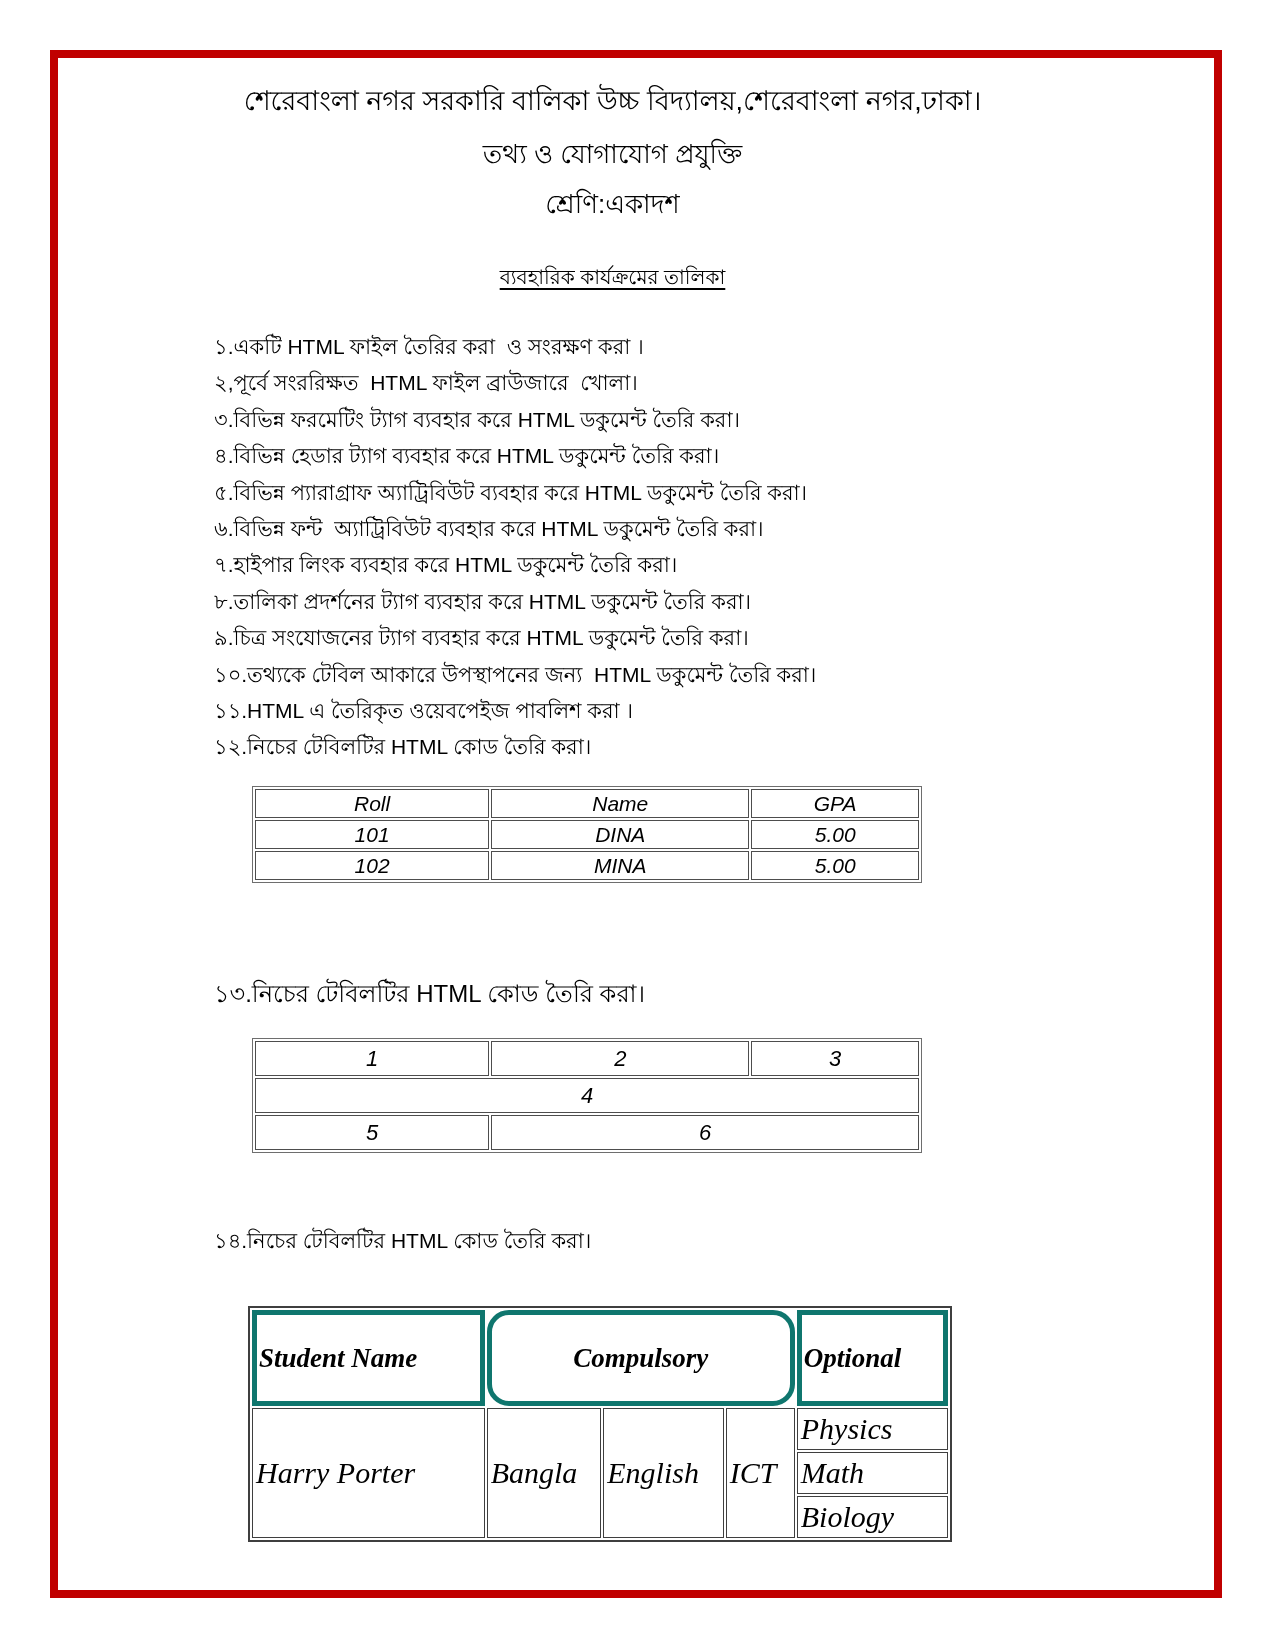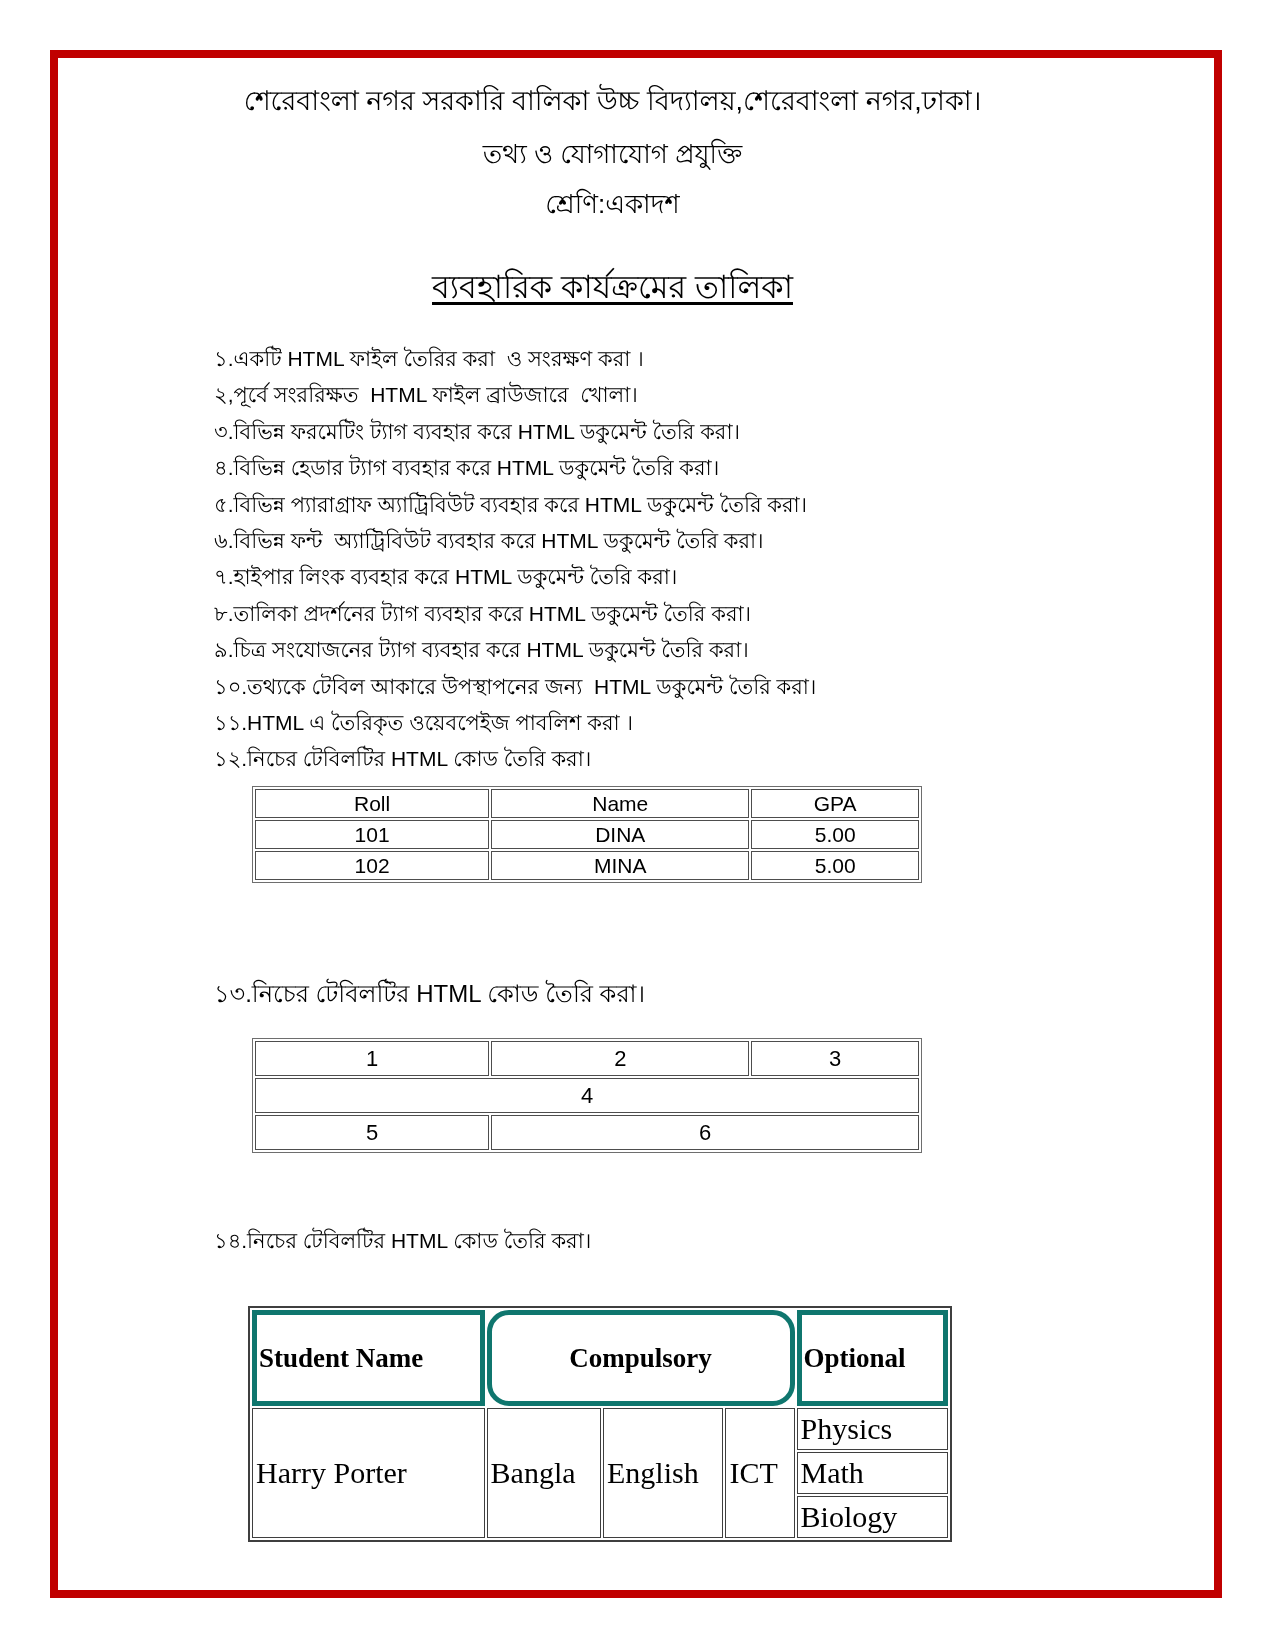--- a/index.html
+++ b/index.html
@@ -10,28 +10,28 @@
   .frame{
     position:absolute;left:50px;top:50px;width:1172px;height:1548px;
     box-sizing:border-box;border:8px solid #c00000;background:transparent;
   }
   .title-line{position:absolute;left:60px;right:110px;text-align:center;white-space:pre-wrap;}
   .t1{top:80px;font-size:27px;}
   .t2{top:134px;font-size:26px;}
   .t3{top:184px;font-size:26px;}
   .section-title{
     position:absolute;left:60px;right:110px;top:262px;text-align:center;
-    font-size:32px;text-decoration:underline;text-underline-offset:4px;
+    font-size:20px;text-decoration:underline;text-underline-offset:4px;
   }
-  .task-list{position:absolute;left:214px;top:329px;width:860px;margin-top:12px;}
+  .task-list{position:absolute;left:214px;top:329px;width:860px;}
   .task-item{font-size:21px;line-height:36.4px;white-space:pre-wrap;}
   .task-13{position:absolute;left:214px;top:975px;font-size:24px;white-space:pre-wrap;}
   .task-14{position:absolute;left:214px;top:1225px;font-size:21px;white-space:pre-wrap;}
 
-  table{border-collapse:separate;border-spacing:2px;background:#fff;}
+  table{border-collapse:separate;border-spacing:2px;background:#fff;font-style:italic;}
   .tbl-a{
     position:absolute;left:252px;top:786px;width:670px;
     border:1px solid #6e6e6e;font-family:"Liberation Sans",sans-serif;
   }
   .tbl-a td,.tbl-a th{
     border:1px solid #4d4d4d;font-weight:normal;font-size:21px;
     height:27px;text-align:center;vertical-align:middle;padding:0;
   }
   .tbl-b{
     position:absolute;left:252px;top:1038px;width:670px;

